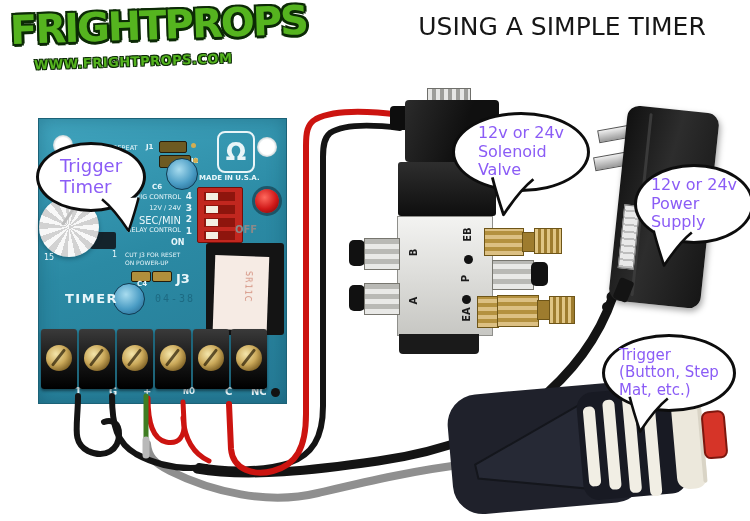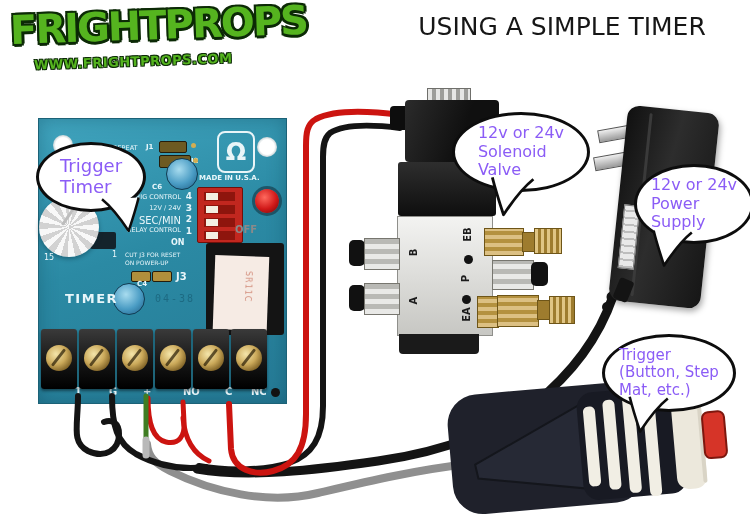--- a/index.html
+++ b/index.html
@@ -102,41 +102,41 @@
     <div class="a" style="left:167px;top:124px;width:78px;height:92px;background:#141414;border-radius:3px;z-index:2;">
       <div class="a" style="left:8px;top:13px;width:54px;height:74px;background:#f6ebe4;transform:rotate(2deg);overflow:hidden;">
         <span class="a" style="left:18px;top:26px;font-size:8px;color:#d4907f;letter-spacing:1px;transform:rotate(90deg);filter:blur(.4px);">SR11C</span>
       </div>
     </div>
 
     <div class="a preline silk" style="left:86px;top:132px;width:68px;font-size:6px;line-height:7.5px;">CUT J3 FOR RESET
 ON POWER-UP</div>
     <div class="a jumper" style="left:92px;top:152px;width:18px;height:9px;background:#b08f3c;"></div>
     <div class="a jumper" style="left:113px;top:152px;width:18px;height:9px;background:#b08f3c;"></div>
-    <span class="a silk" style="left:137px;top:152px;font-size:10px;font-weight:bold;">J3</span>
+    <span class="a silk" style="left:137px;top:152px;font-size:13px;font-weight:bold;">J3</span>
 
     <div class="a cap" style="left:74px;top:164px;width:30px;height:30px;"></div>
     <span class="a silk" style="left:98px;top:161px;font-size:7px;font-weight:bold;z-index:3;">C4</span>
 
     <div class="a" style="left:51px;top:113px;width:26px;height:17px;background:#14242c;border-radius:2px;"></div>
     <div class="a" style="left:0px;top:78px;width:60px;height:60px;border-radius:50%;
          background:radial-gradient(circle at 40% 35%,#ffffff,#ececec 55%,#cfcfcf 85%);
          background-image:repeating-conic-gradient(#f8f8f8 0 14deg,#d2d2d2 14deg 28deg);box-shadow:0 2px 4px rgba(0,40,55,.4);">
       <div class="a" style="left:28px;top:8px;width:3px;height:22px;background:#bdbdbd;transform:rotate(35deg);border-radius:2px;"></div>
     </div>
     <span class="a silk" style="left:5px;top:134px;font-size:8px;">15</span>
     <span class="a silk" style="left:73px;top:131px;font-size:8px;">1</span>
 
     <span class="a silk" style="left:26px;top:172px;font-size:13px;font-weight:bold;letter-spacing:1.5px;">TIMER</span>
     <span class="a" style="left:116px;top:174px;font-size:10px;letter-spacing:2px;color:#1d6a82;font-family:'DejaVu Sans Mono',monospace;">04-38</span>
 
     <span class="a silk" style="left:36px;top:267px;font-size:10px;font-weight:bold;">T</span>
     <span class="a silk" style="left:70px;top:267px;font-size:10px;font-weight:bold;">G</span>
     <span class="a silk" style="left:104px;top:267px;font-size:10px;font-weight:bold;">+</span>
-    <span class="a silk" style="left:144px;top:267px;font-size:10px;font-weight:bold;">NO</span>
+    <span class="a silk" style="left:144px;top:267px;font-size:10px;font-weight:bold;font-family:Liberation Mono, monospace;">NO</span>
     <span class="a silk" style="left:186px;top:267px;font-size:10px;font-weight:bold;">C</span>
     <span class="a silk" style="left:212px;top:267px;font-size:10px;font-weight:bold;">NC</span>
     <div class="a dot" style="left:232px;top:269px;width:9px;height:9px;"></div>
 
     <div class="a tblock" style="left:2px;top:210px;width:36px;height:60px;z-index:2;">
         <div class="a screw" style="left:5px;top:16px;width:26px;height:26px;">
           <div class="screw-slot"></div>
         </div>
       </div>
     <div class="a tblock" style="left:40px;top:210px;width:36px;height:60px;z-index:2;">

